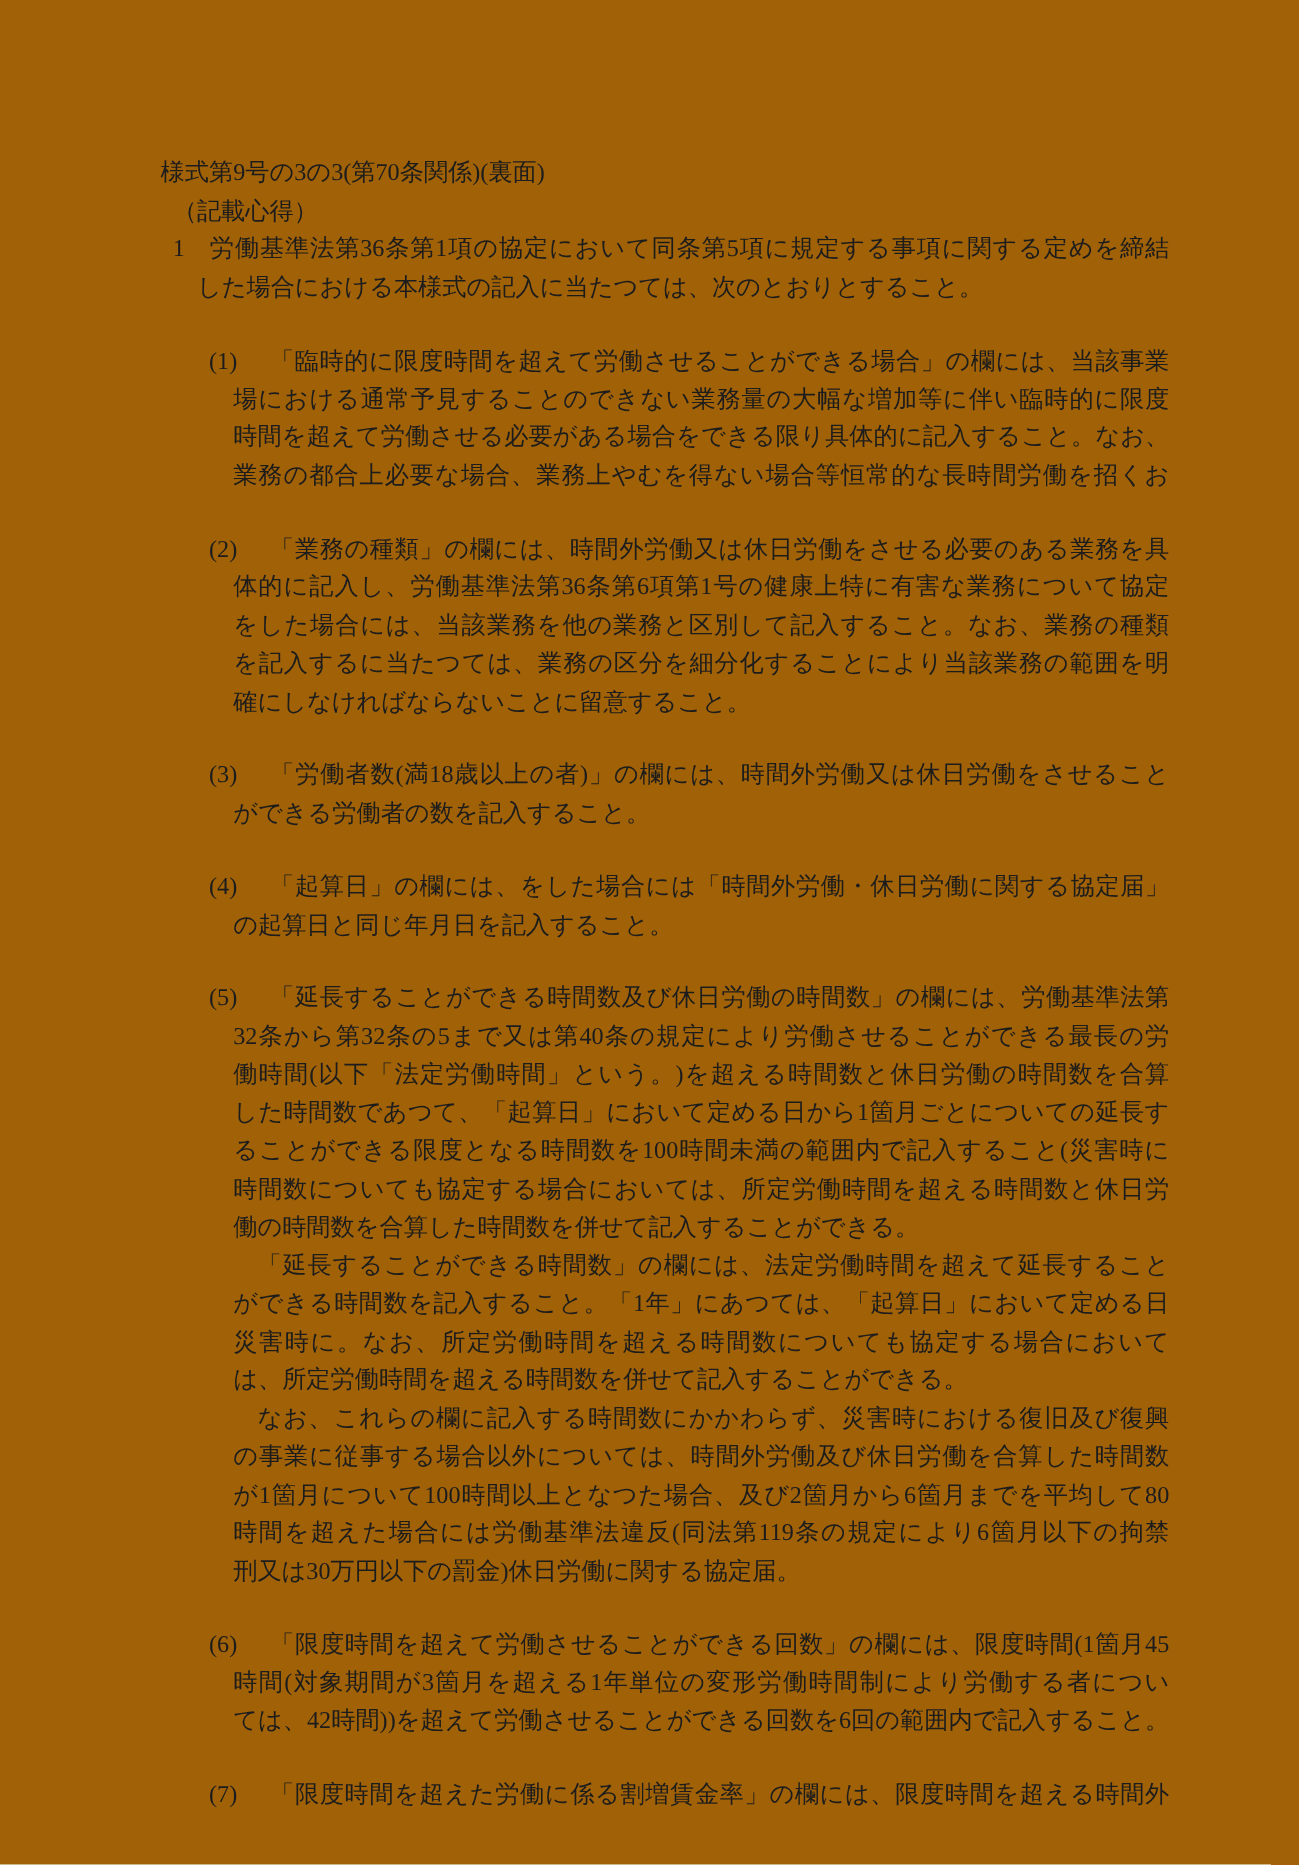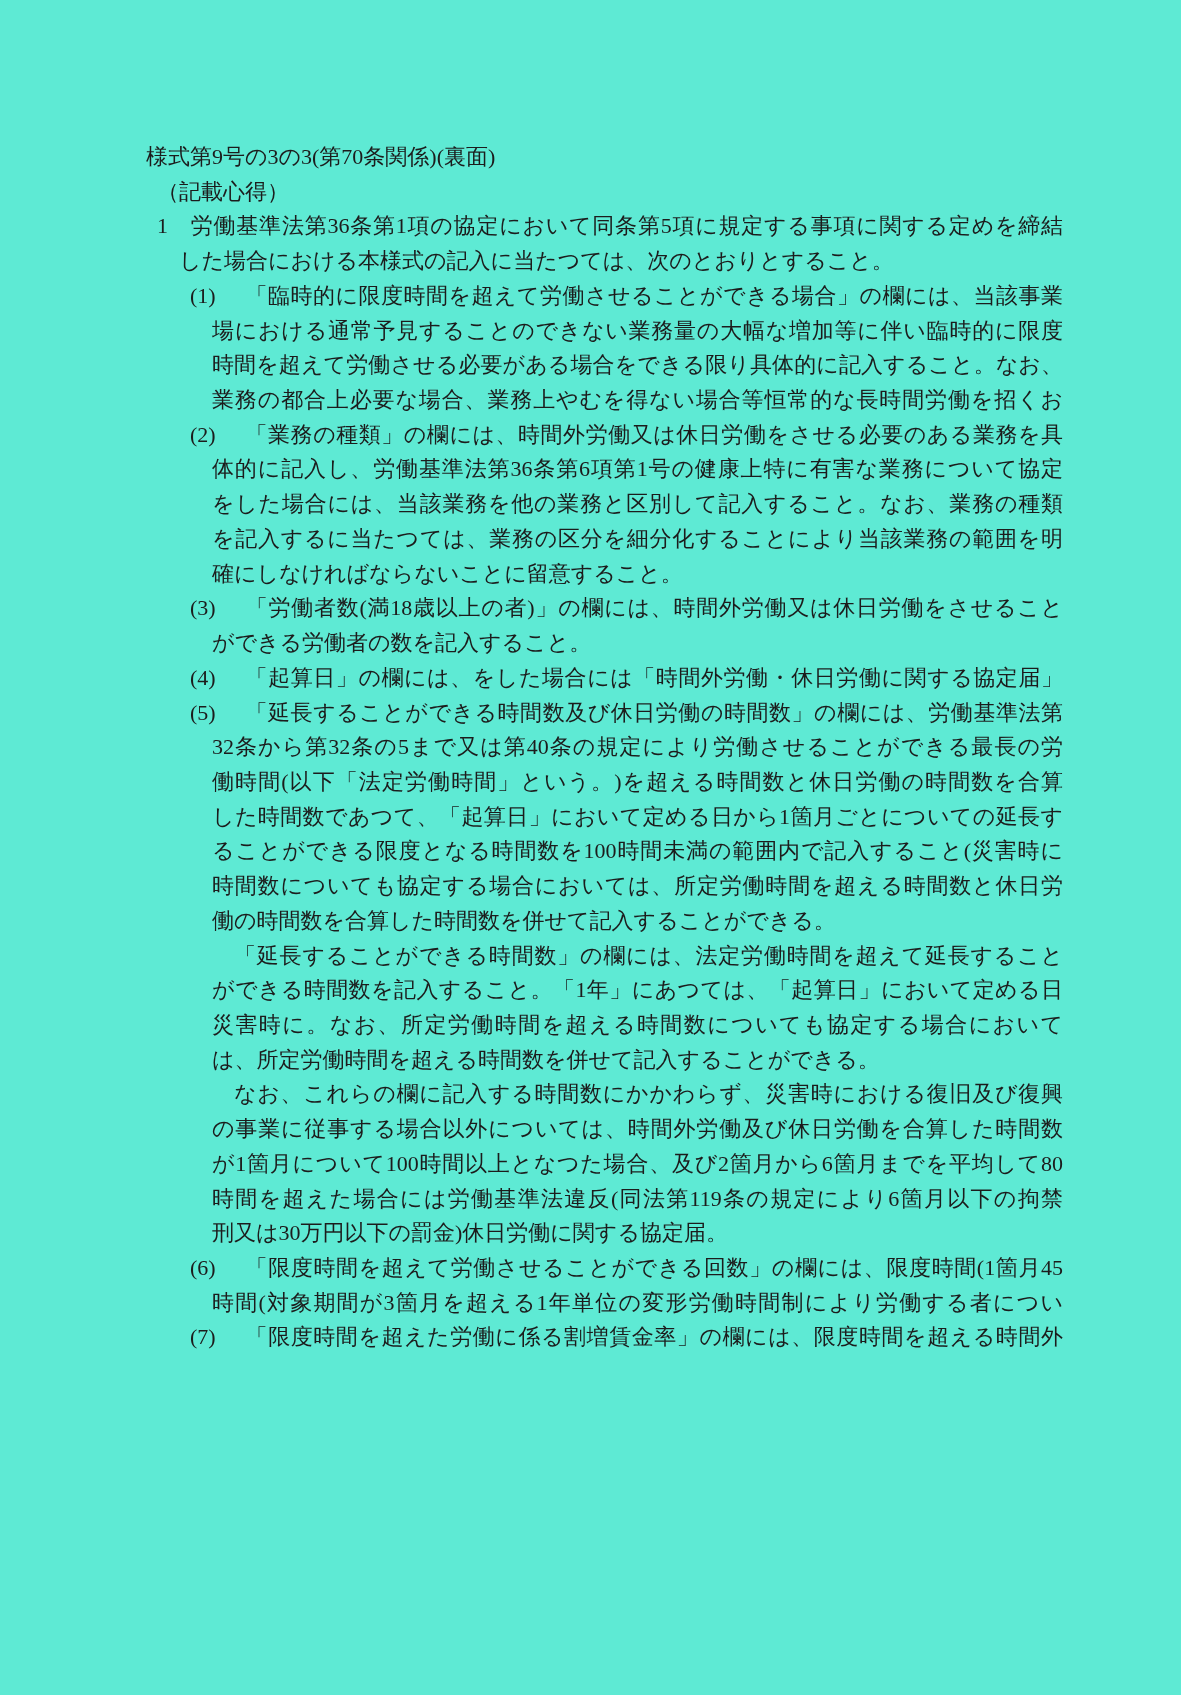--- a/index.html
+++ b/index.html
@@ -4,21 +4,21 @@
 <style>
   html, body {
     margin: 0;
     padding: 0;
     background: #fbfbfb;
   }
   .page {
     position: relative;
     width: 1181px;
     height: 1695px;
-    background: #5eead4;
+    background: #a16207;
     overflow: hidden;
     font-family: "Liberation Serif", "DejaVu Serif", serif;
     color: #1c1c1c;
   }
   .doc {
     position: absolute;
     top: 140px;
     left: 0;
     width: 1063px;      
     box-sizing: border-box;
@@ -30,21 +30,21 @@
     height: 34.72px;
     line-height: 34.72px;
     white-space: nowrap;
     box-sizing: border-box;
   }
   
   .t-header { padding-left: 0; }        
   .t-note   { padding-left: 11px; }     
   .t-l1     { padding-left: 11px; }     
   .t-l1c    { padding-left: 33px; }     
-  .t-item   { padding-left: 44px; }     
+  .t-item   { padding-left: 44px; margin-top: 32px; }     
   .t-itemc  { padding-left: 66px; }     
   .t-sub    { padding-left: 88px; }     
   
   .fill {
     text-align: justify;
     text-align-last: justify;
     text-justify: inter-character;
     white-space: normal;
     overflow: hidden;
   }
@@ -66,33 +66,35 @@
       <div class="line t-itemc fill"><span>時間を超えて労働させる必要がある場合をできる限り具体的に記入すること。なお、</span></div>
       <div class="line t-itemc fill"><span>業務の都合上必要な場合、業務上やむを得ない場合等恒常的な長時間労働を招くお</span></div>
       <div class="line t-item fill"><span class="marker">(2)</span><span>「業務の種類」の欄には、時間外労働又は休日労働をさせる必要のある業務を具</span></div>
       <div class="line t-itemc fill"><span>体的に記入し、労働基準法第36条第6項第1号の健康上特に有害な業務について協定</span></div>
       <div class="line t-itemc fill"><span>をした場合には、当該業務を他の業務と区別して記入すること。なお、業務の種類</span></div>
       <div class="line t-itemc fill"><span>を記入するに当たつては、業務の区分を細分化することにより当該業務の範囲を明</span></div>
       <div class="line t-itemc"><span>確にしなければならないことに留意すること。</span></div>
       <div class="line t-item fill"><span class="marker">(3)</span><span>「労働者数(満18歳以上の者)」の欄には、時間外労働又は休日労働をさせること</span></div>
       <div class="line t-itemc"><span>ができる労働者の数を記入すること。</span></div>
       <div class="line t-item fill"><span class="marker">(4)</span><span>「起算日」の欄には、をした場合には「時間外労働・休日労働に関する協定届」</span></div>
+      <div class="line t-itemc"><span>の起算日と同じ年月日を記入すること。</span></div>
       <div class="line t-item fill"><span class="marker">(5)</span><span>「延長することができる時間数及び休日労働の時間数」の欄には、労働基準法第</span></div>
       <div class="line t-itemc fill"><span>32条から第32条の5まで又は第40条の規定により労働させることができる最長の労</span></div>
       <div class="line t-itemc fill"><span>働時間(以下「法定労働時間」という。)を超える時間数と休日労働の時間数を合算</span></div>
       <div class="line t-itemc fill"><span>した時間数であつて、「起算日」において定める日から1箇月ごとについての延長す</span></div>
       <div class="line t-itemc fill"><span>ることができる限度となる時間数を100時間未満の範囲内で記入すること(災害時に</span></div>
       <div class="line t-itemc fill"><span>時間数についても協定する場合においては、所定労働時間を超える時間数と休日労</span></div>
       <div class="line t-itemc"><span>働の時間数を合算した時間数を併せて記入することができる。</span></div>
       <div class="line t-sub fill"><span>「延長することができる時間数」の欄には、法定労働時間を超えて延長すること</span></div>
       <div class="line t-itemc fill"><span>ができる時間数を記入すること。「1年」にあつては、「起算日」において定める日</span></div>
       <div class="line t-itemc fill"><span>災害時に。なお、所定労働時間を超える時間数についても協定する場合において</span></div>
       <div class="line t-itemc"><span>は、所定労働時間を超える時間数を併せて記入することができる。</span></div>
       <div class="line t-sub fill"><span>なお、これらの欄に記入する時間数にかかわらず、災害時における復旧及び復興</span></div>
       <div class="line t-itemc fill"><span>の事業に従事する場合以外については、時間外労働及び休日労働を合算した時間数</span></div>
       <div class="line t-itemc fill"><span>が1箇月について100時間以上となつた場合、及び2箇月から6箇月までを平均して80</span></div>
       <div class="line t-itemc fill"><span>時間を超えた場合には労働基準法違反(同法第119条の規定により6箇月以下の拘禁</span></div>
       <div class="line t-itemc"><span>刑又は30万円以下の罰金)休日労働に関する協定届。</span></div>
       <div class="line t-item fill"><span class="marker">(6)</span><span>「限度時間を超えて労働させることができる回数」の欄には、限度時間(1箇月45</span></div>
       <div class="line t-itemc fill"><span>時間(対象期間が3箇月を超える1年単位の変形労働時間制により労働する者につい</span></div>
+      <div class="line t-itemc fill"><span>ては、42時間))を超えて労働させることができる回数を6回の範囲内で記入すること。</span></div>
       <div class="line t-item fill"><span class="marker">(7)</span><span>「限度時間を超えた労働に係る割増賃金率」の欄には、限度時間を超える時間外</span></div>
     </div>
 </div>
 
 </body></html>

